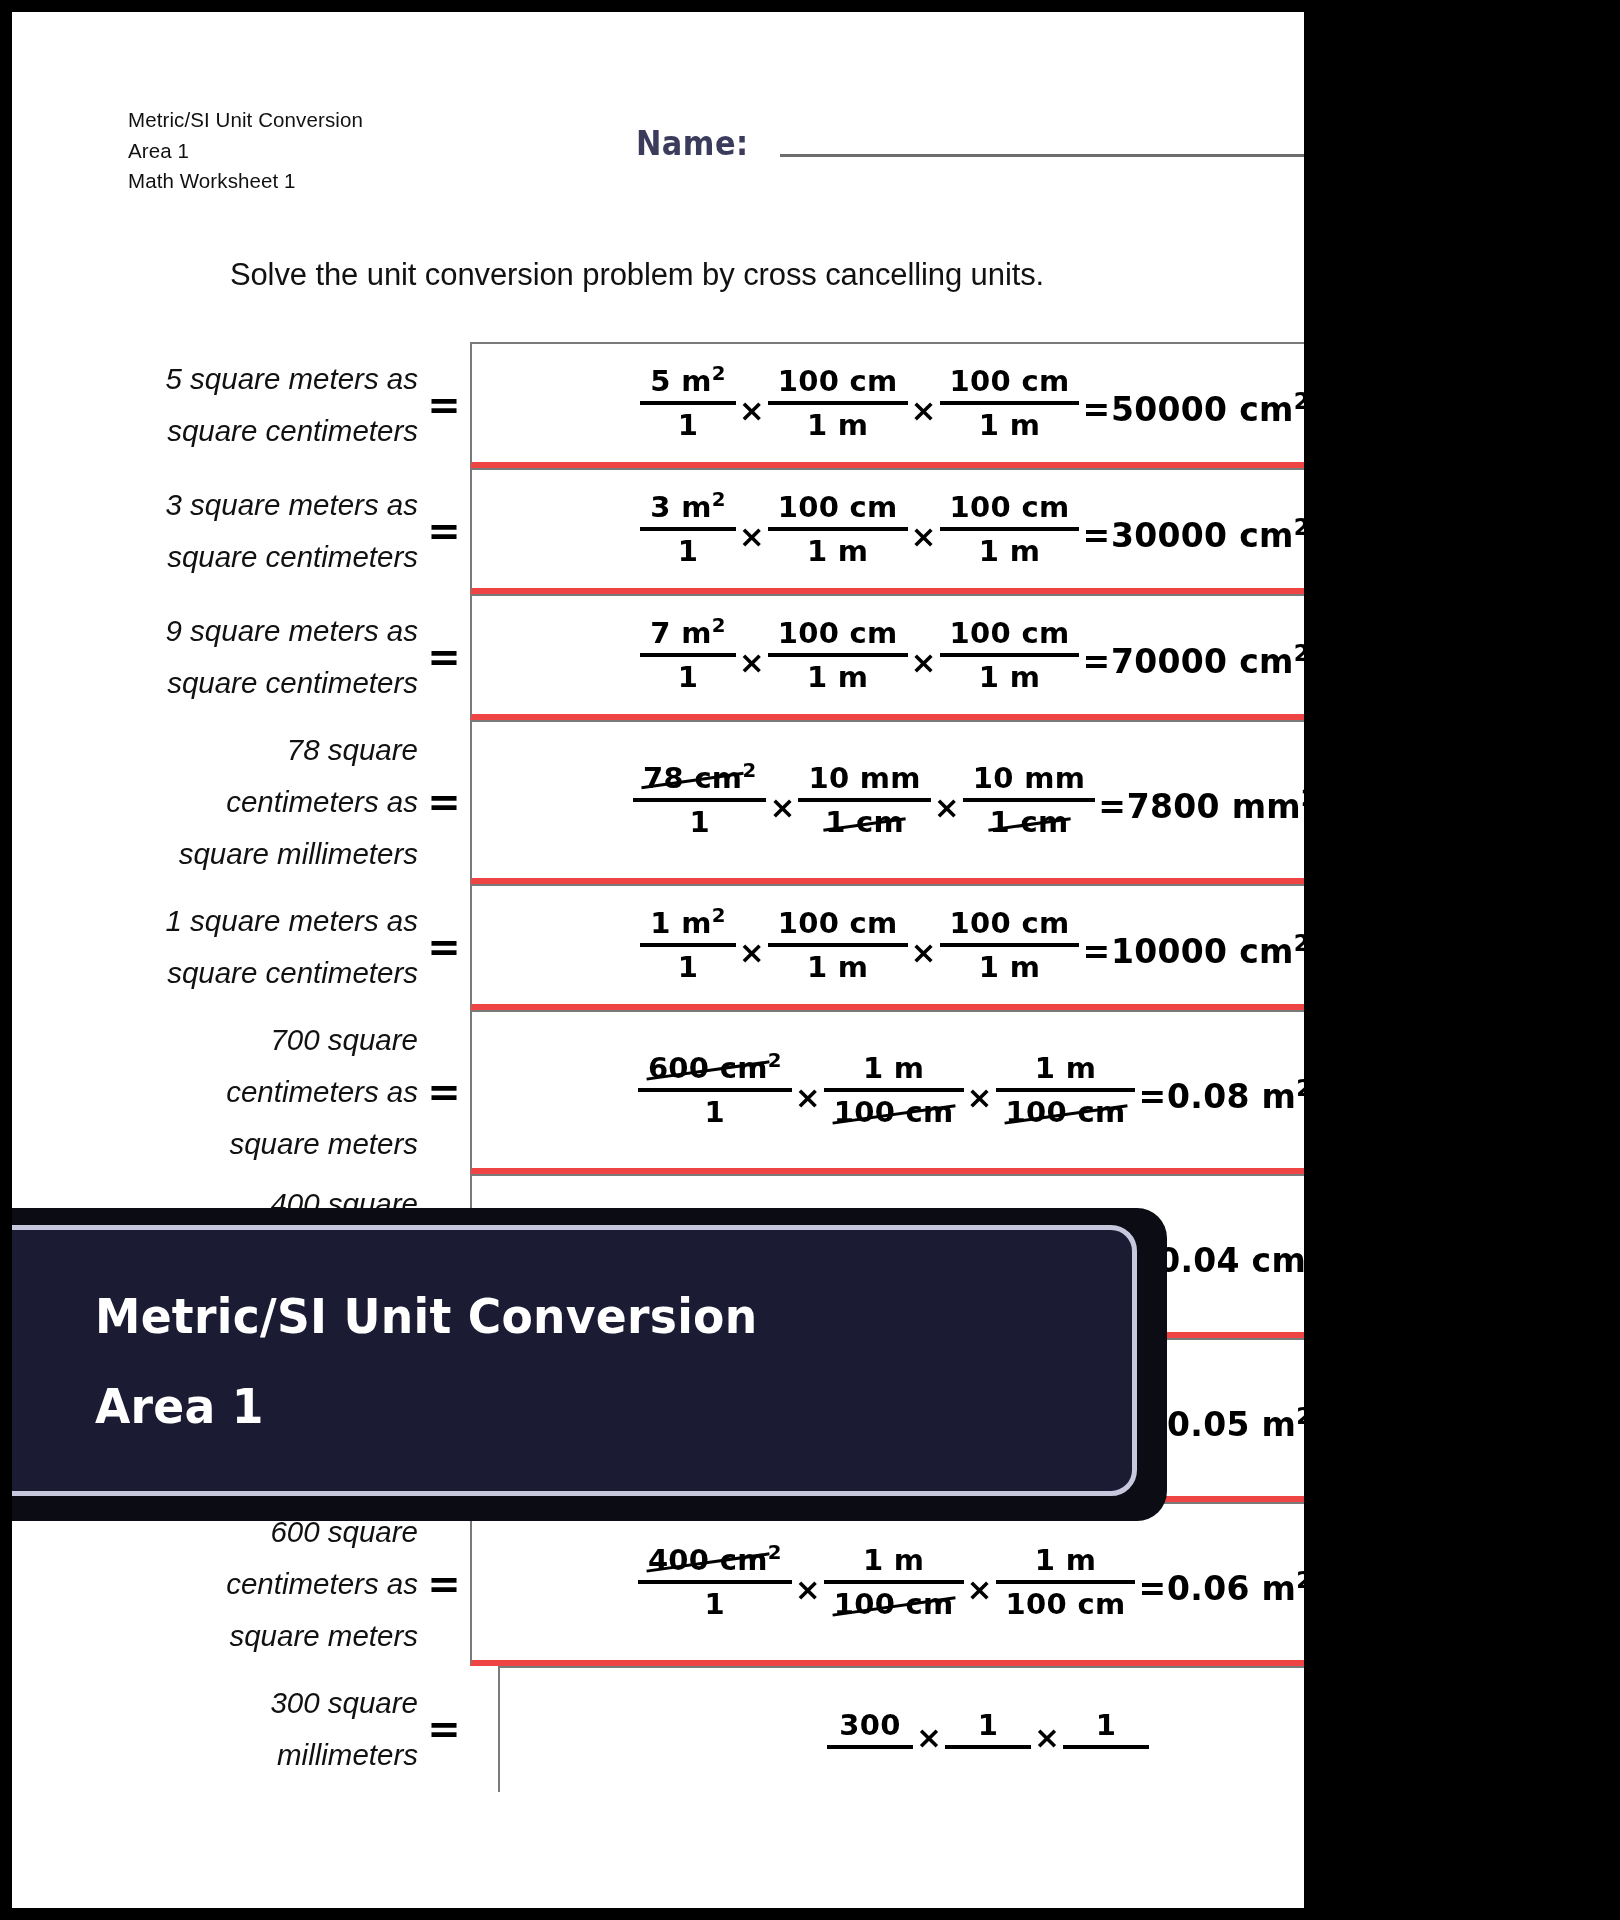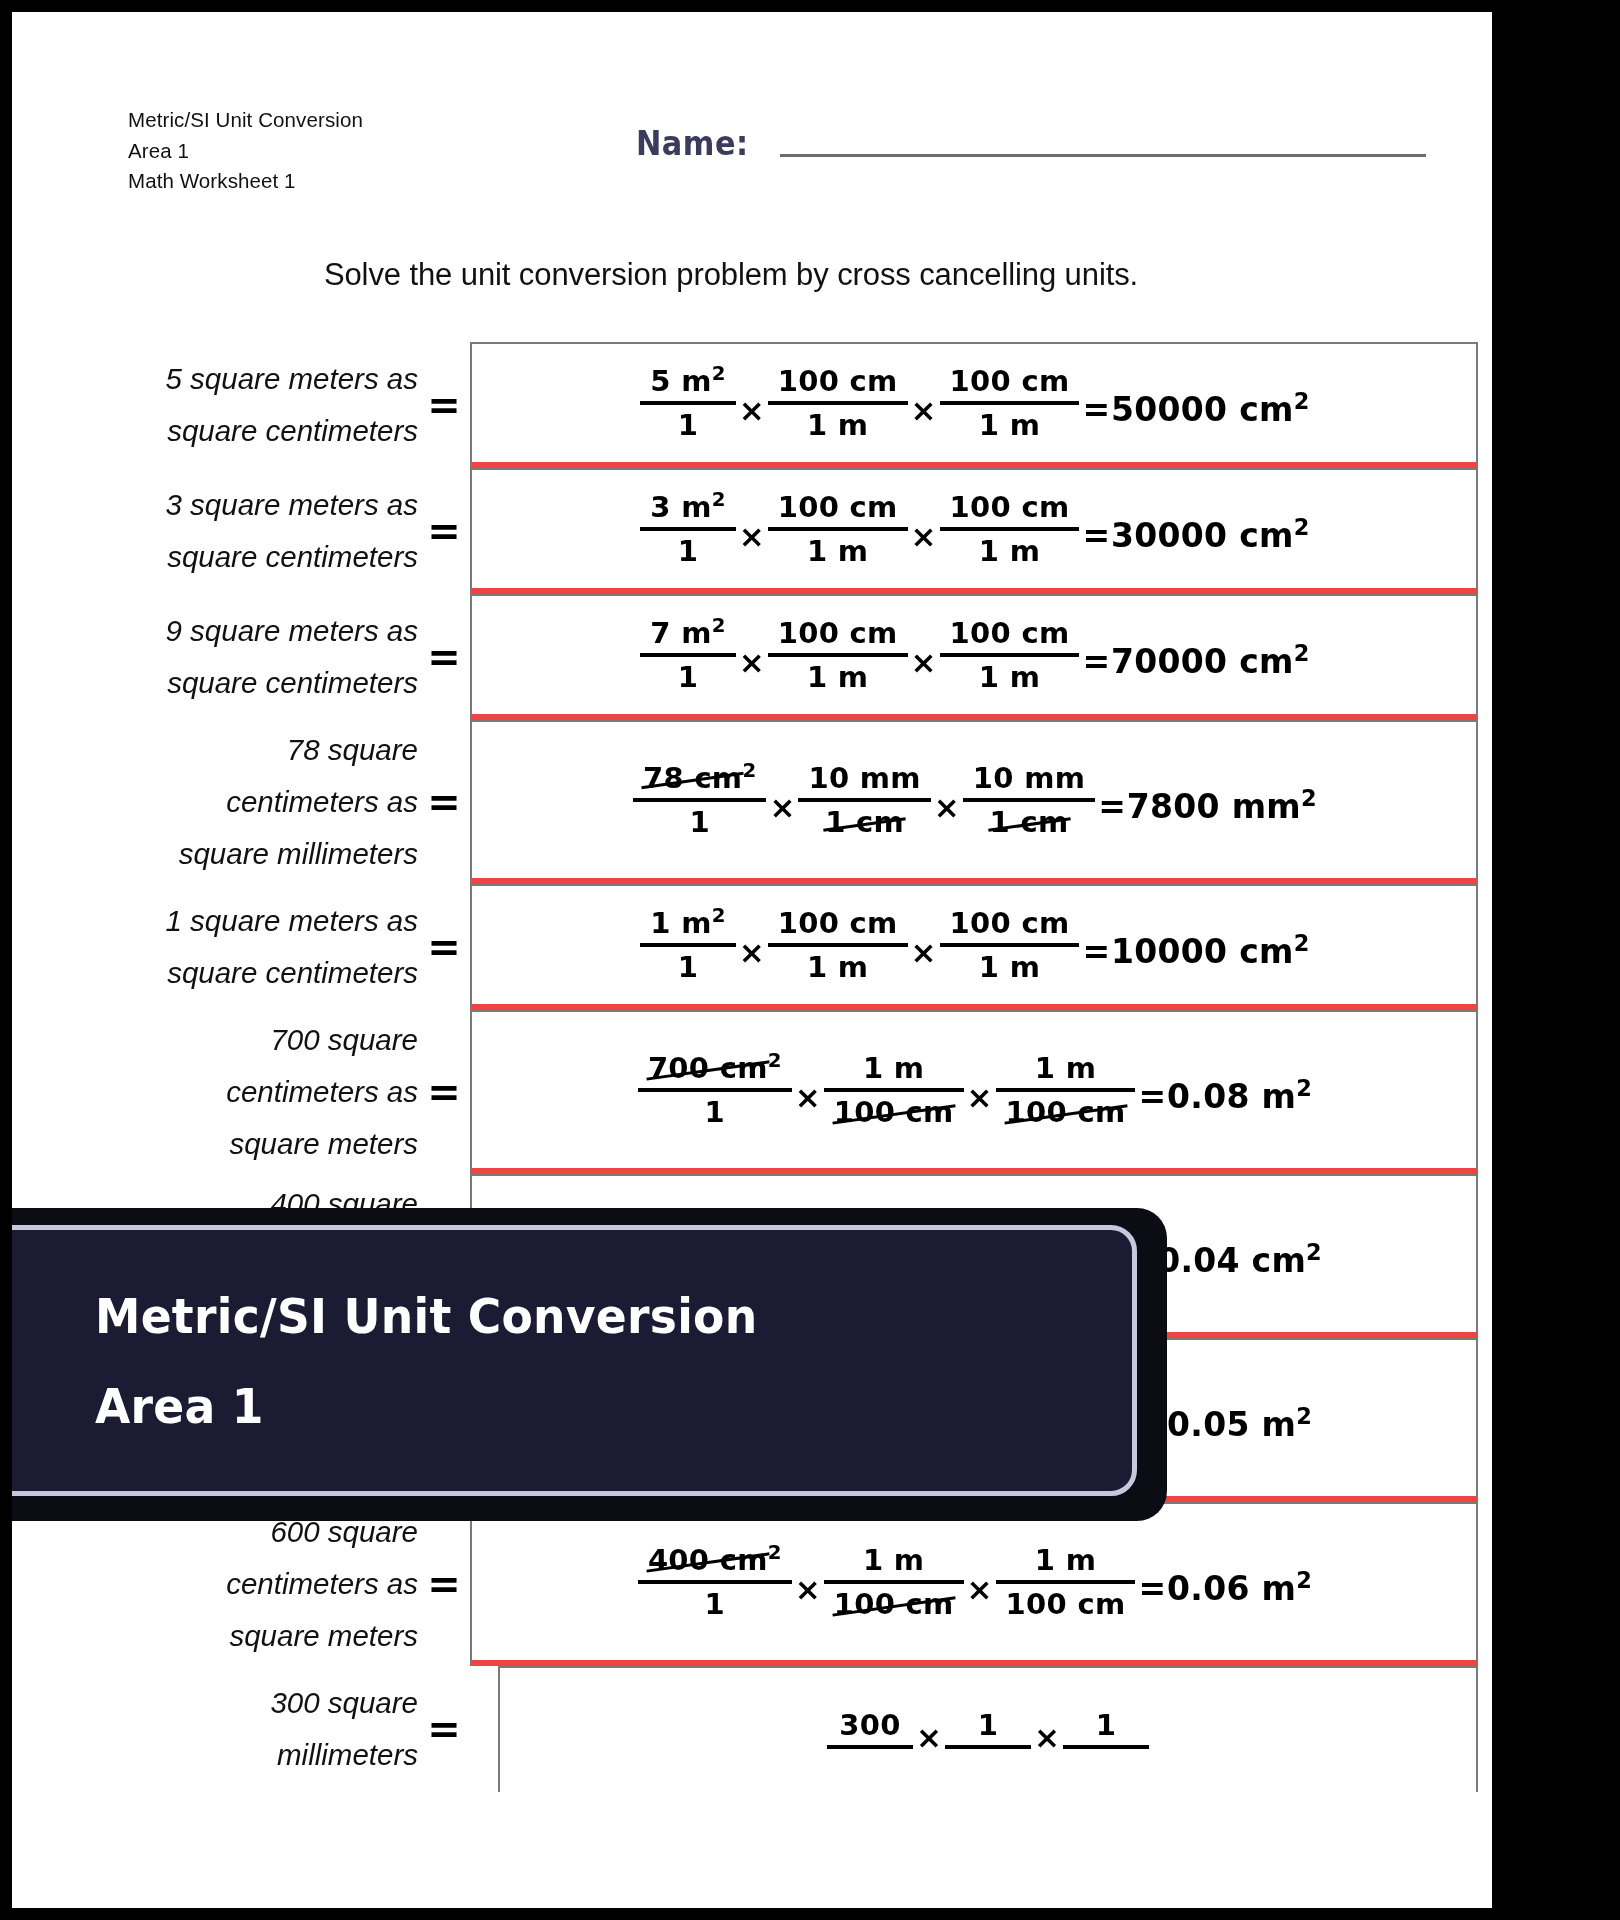--- a/index.html
+++ b/index.html
@@ -11,21 +11,21 @@
     font-family: "Liberation Sans", sans-serif;
     overflow: hidden;
     position: relative;
   }
 
   
   .sheet {
     position: absolute;
     left: 12px;
     top: 12px;
-    width: 1480px;
+    width: 1292px;
     height: 1896px;
     background: #ffffff;
     overflow: hidden;
   }
 
   
   .header {
     position: absolute;
     left: 0; top: 0;
     width: 100%;
@@ -415,21 +415,21 @@
             <span class="result">10000 cm<sup>2</sup></span>
           </div>
         </div>
       </div>
       <div class="row has-bottom">
         <div class="cell-label">700 square centimeters as square meters</div>
         <div class="cell-eq">=</div>
         <div class="cell-work">
           <div class="expr">
             <div class="frac">
-              <div class="num"><span><span class="struck">700 cm</span><sup>2</sup></span></div>
+              <div class="num"><span><span class="struck">600 cm</span><sup>2</sup></span></div>
               <div class="bar"></div>
               <div class="den"><span><span>1</span></span></div>
             </div>
             <span class="times">×</span>
             <div class="frac">
               <div class="num"><span><span>1 m</span></span></div>
               <div class="bar"></div>
               <div class="den"><span><span class="struck">100 cm</span></span></div>
             </div>
             <span class="times">×</span>

